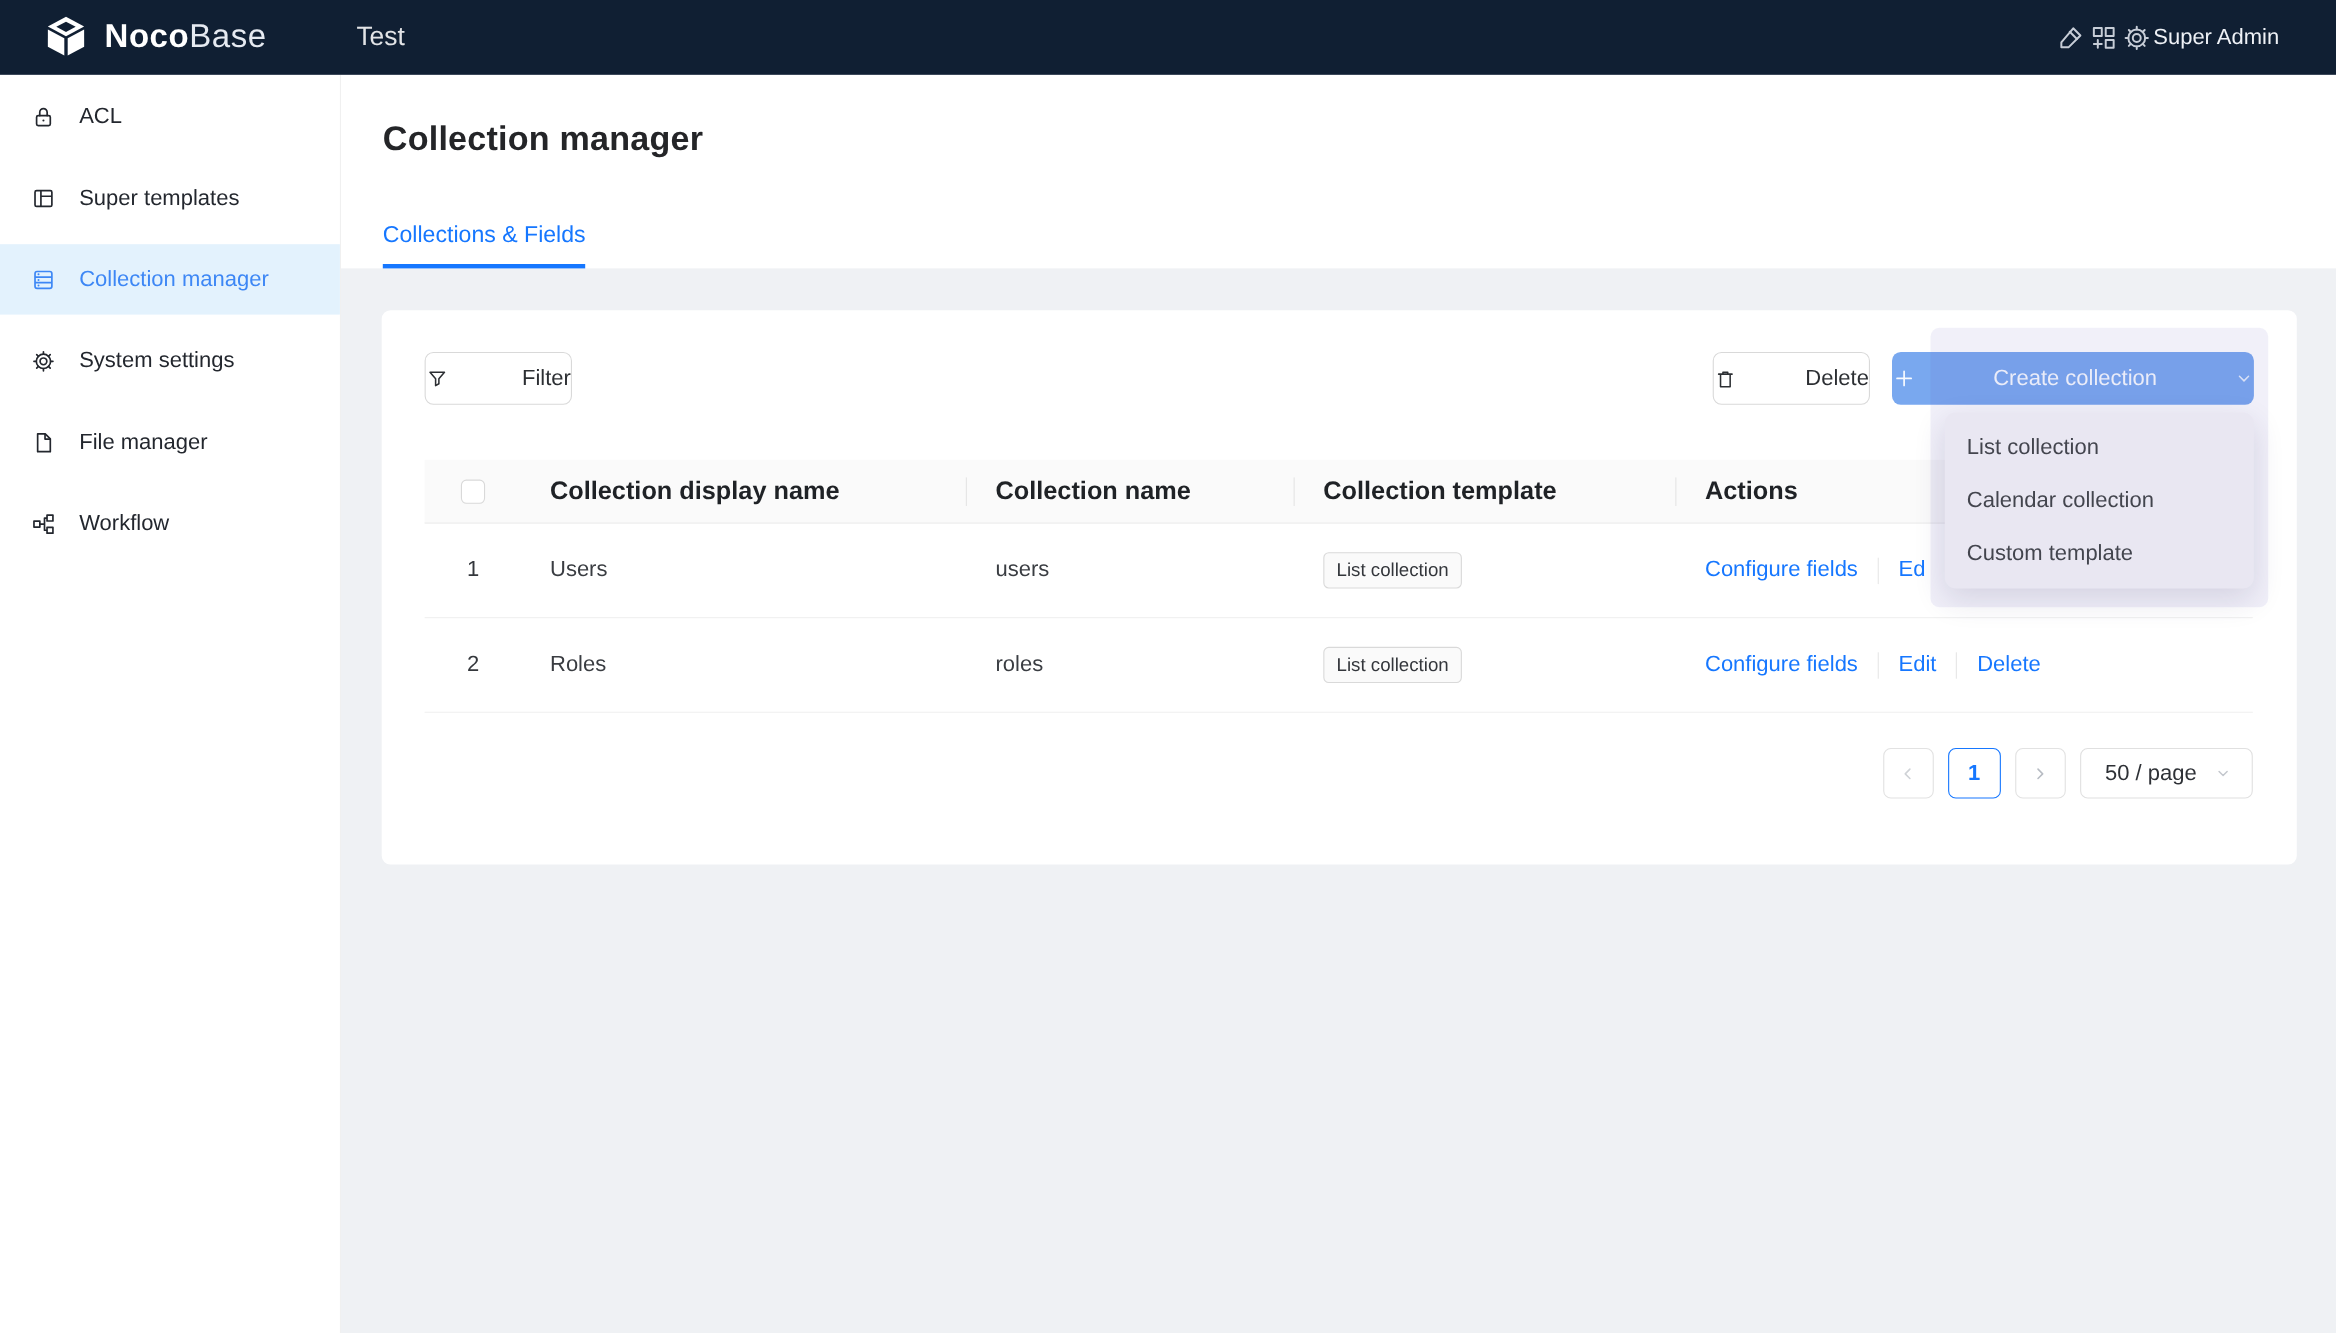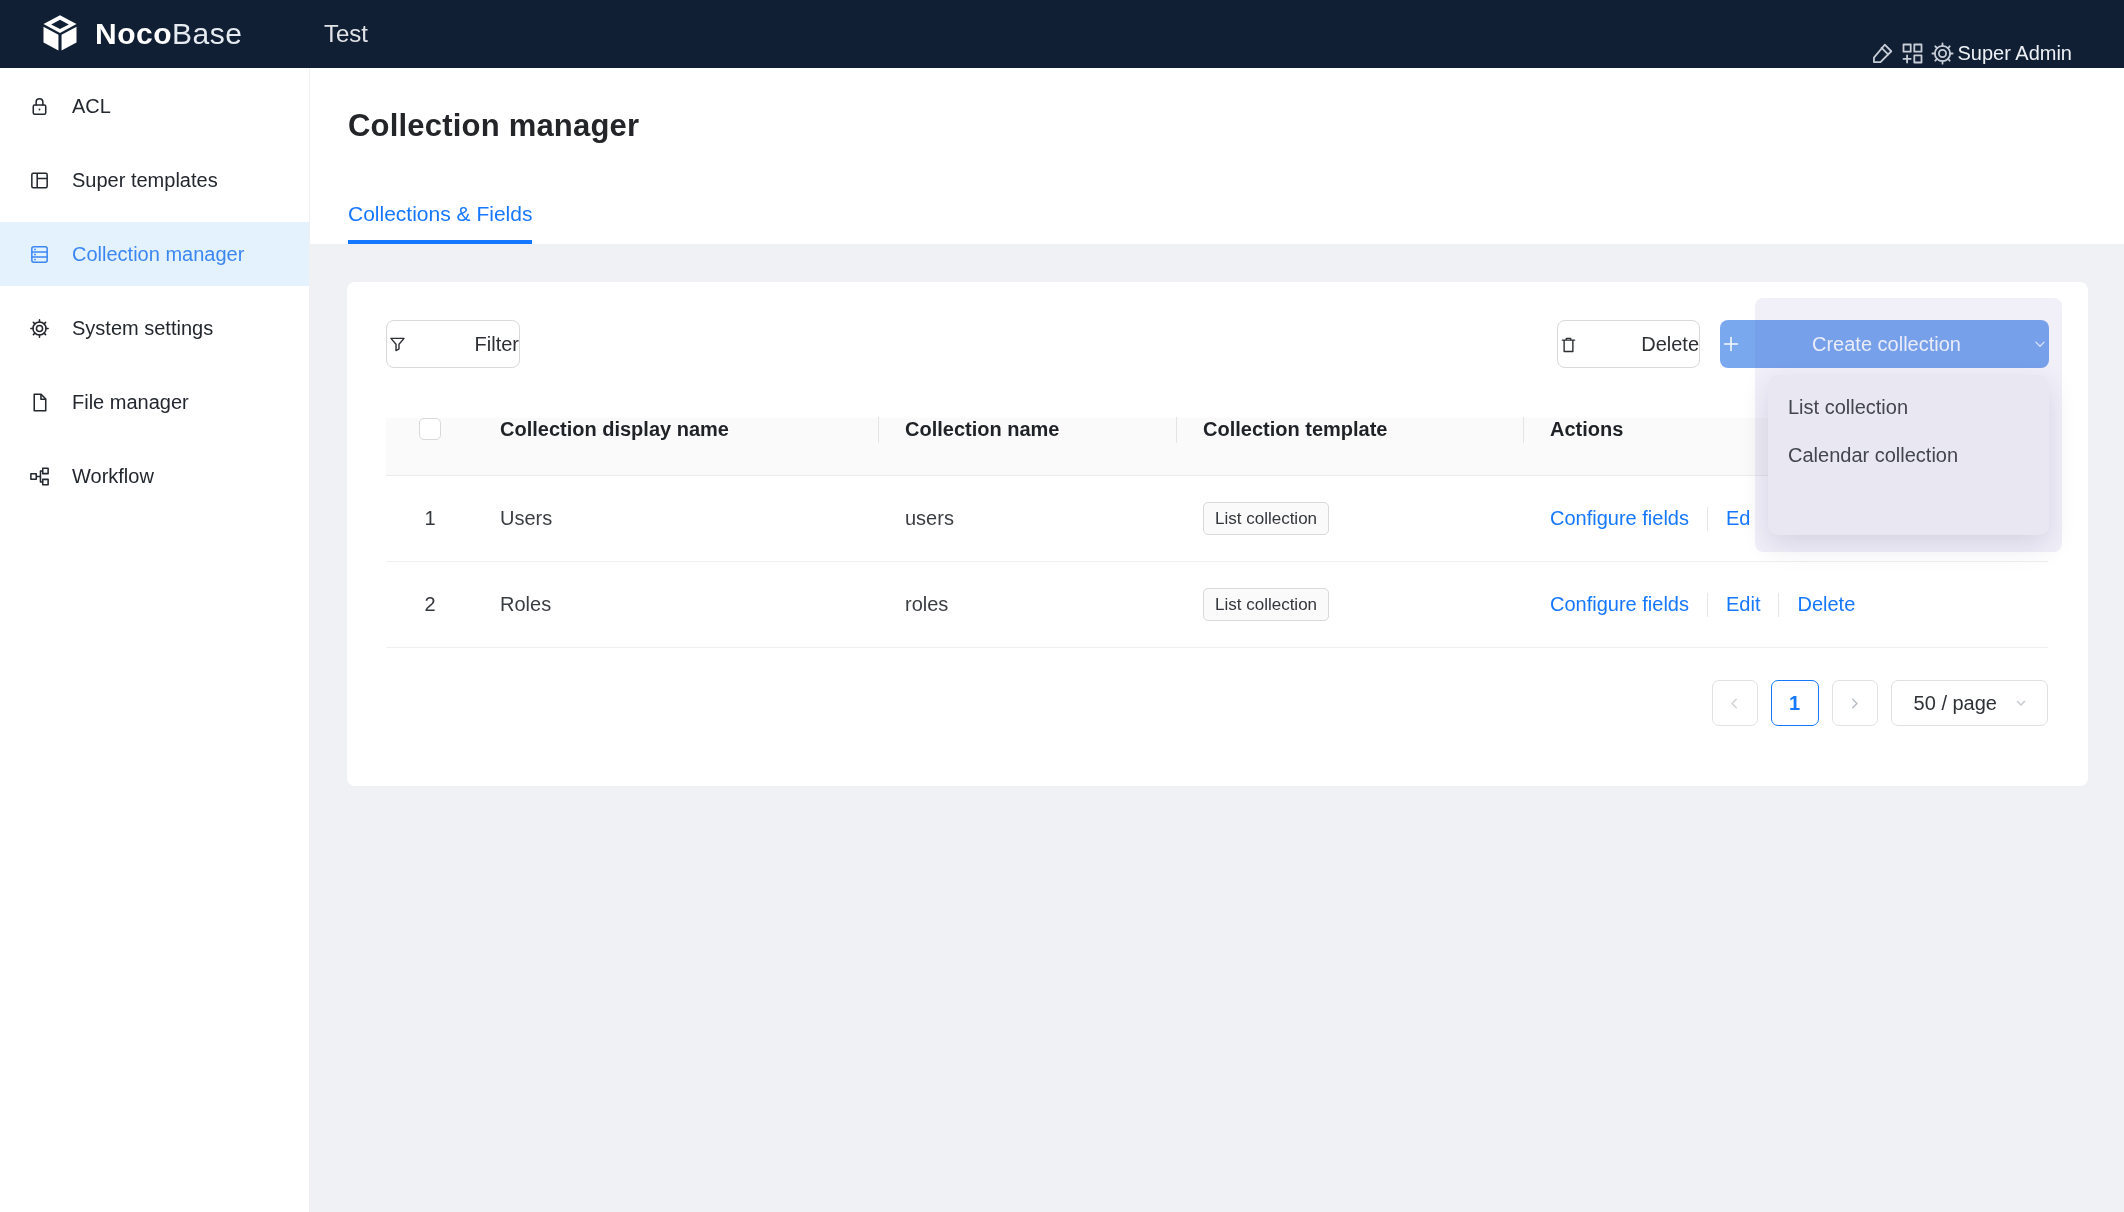--- a/index.html
+++ b/index.html
@@ -12,21 +12,21 @@
     --menu-bg:#e9e7f2;
     --overlay-tint:rgba(104,88,190,0.09);
     --link:#1677ff;
   }
   *{box-sizing:border-box;margin:0;padding:0}
   body{font-family:"Liberation Sans",sans-serif;background:#d8dadd;color:#26292e}
   .stage{position:relative;width:2124px;height:1212px;background:var(--content-bg);overflow:hidden}
 
   
   .navbar{position:absolute;left:0;top:0;width:2124px;height:68px;background:var(--navbar-bg);
-          display:flex;align-items:flex-end;color:#fff;z-index:10}
+          display:flex;align-items:center;color:#fff;z-index:10}
   .brand{width:310px;height:100%;display:flex;align-items:center;padding-left:38px;gap:13px;flex:0 0 auto}
   .brand-logo{width:44px;height:40px;flex:0 0 auto}
   .brand-text{font-size:30px;letter-spacing:.5px;white-space:nowrap}
   .brand-bold{font-weight:800;color:#ffffff}
   .brand-light{font-weight:300;color:#e6eaf1}
   .nav-menu{display:flex;align-items:center;height:100%}
   .nav-menu-item{margin-left:14px;font-size:24px;color:rgba(255,255,255,.88);cursor:pointer}
   .nav-right{margin-left:auto;display:flex;align-items:center;padding-right:52px}
   .nav-icon-btn{width:30px;height:30px;display:flex;align-items:center;justify-content:center;color:#c7cdd7;cursor:pointer}
   .nav-icon-btn svg{width:27px;height:27px}
@@ -57,22 +57,22 @@
   .btn svg{width:21px;height:21px}
   .btn-filter{width:134px;padding:0}
   .btn-delete{width:143px;margin-left:auto;padding:0}
   .btn-create{width:329px;margin-left:20px;background:var(--create-button-bg);border:none;
               color:rgba(255,255,255,.95);padding:0;gap:14px}
   .btn-create svg{width:22px;height:22px}
   .btn-create .chev{width:18px;height:18px;opacity:.85}
 
   
   .table{position:absolute;left:39px;right:40px;top:136px}
-  .thead{display:flex;align-items:flex-start;height:58px;background:#fafafa;border-bottom:1px solid #ececec;
-         font-weight:700;font-size:20px;color:#1f2226}
+  .thead{display:flex;align-items:center;height:58px;background:#fafafa;border-bottom:1px solid #ececec;
+         font-weight:700;font-size:23px;color:#1f2226}
   .trow{display:flex;align-items:center;height:86px;border-bottom:1px solid #f0f0f0;font-size:20px;color:#3a3d42}
   .c1{width:88px;display:flex;justify-content:center;align-items:center}
   .c2{width:405px;padding-left:26px;position:relative}
   .c3{width:298px;padding-left:26px;position:relative}
   .c4{width:347px;padding-left:26px;position:relative}
   .c5{flex:1;padding-left:26px;display:flex;align-items:center;position:relative}
   .thead .c2::after,.thead .c3::after,.thead .c4::after{
     content:"";position:absolute;right:0;top:50%;transform:translateY(-50%);
     width:1px;height:26px;background:#e4e4e4}
   .checkbox{width:22px;height:22px;border:1.5px solid #d9d9d9;border-radius:5px;background:#fff;cursor:pointer}
@@ -305,15 +305,16 @@
           </svg>
         </div>
       </div>
     </div>
   </div>
 
   <div class="designer-overlay"></div>
   <div class="create-menu">
     <div class="menu-item">List collection</div>
     <div class="menu-item">Calendar collection</div>
+    <div class="menu-item">Custom template</div>
   </div>
 
 </div>
 
 </body></html>

